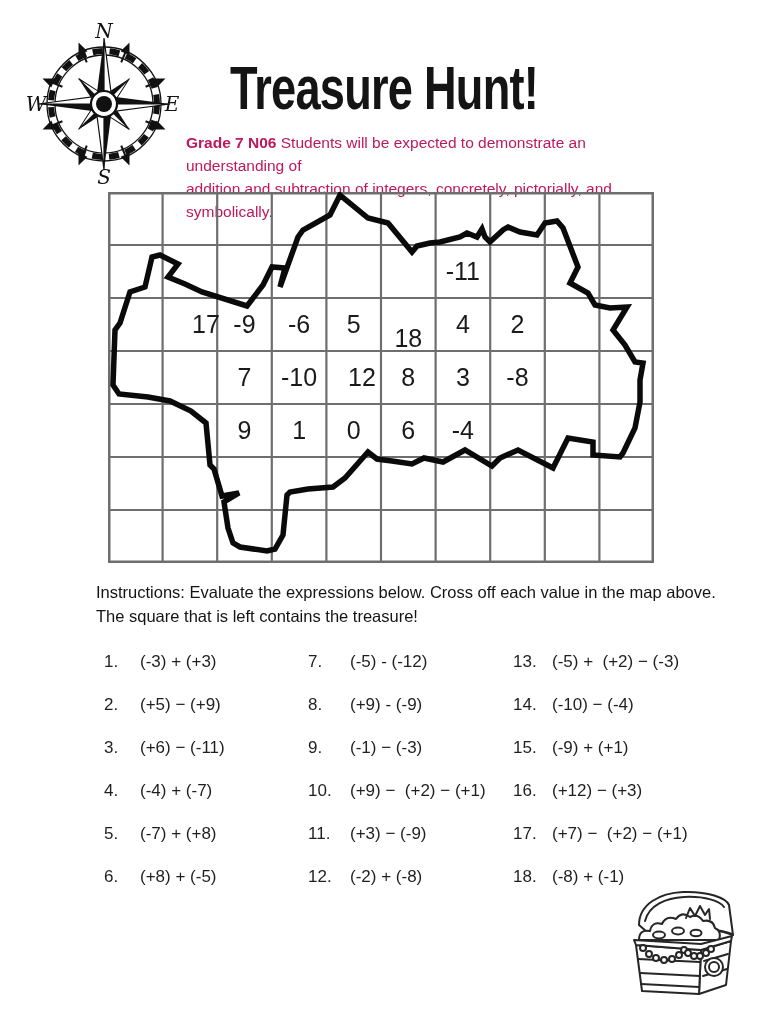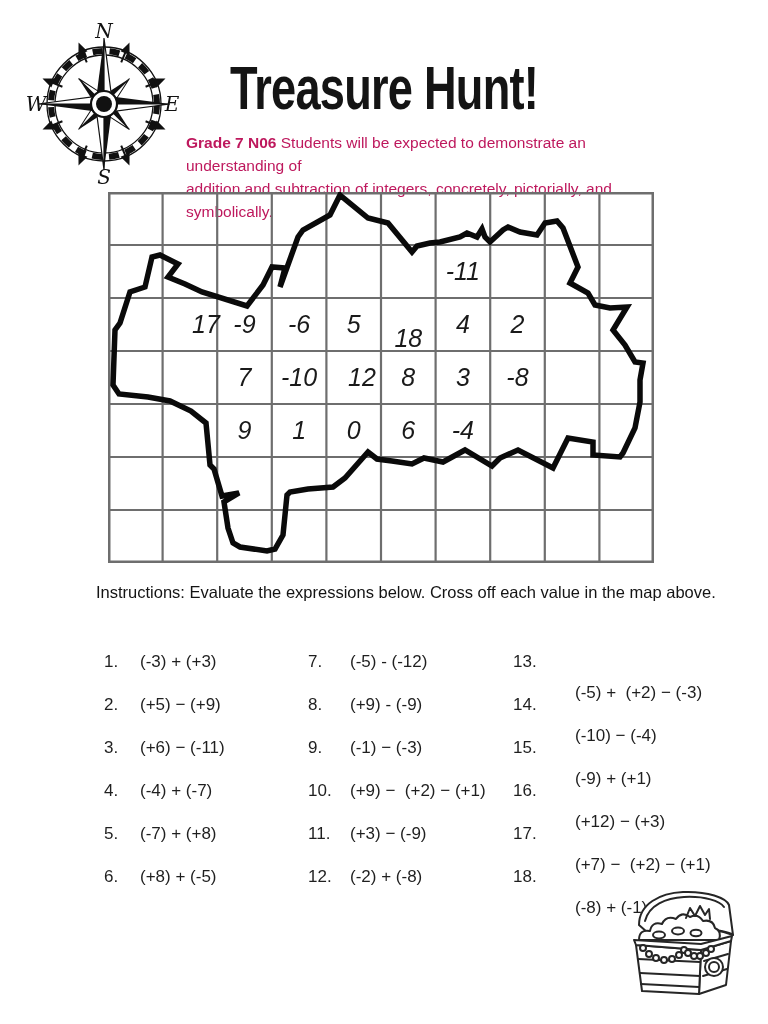--- a/index.html
+++ b/index.html
@@ -11,41 +11,41 @@
     position:absolute;top:58px;left:0;width:100%;text-align:center;
     font-size:61px;font-weight:700;line-height:1;color:#141414;
     transform:scaleX(.74);white-space:nowrap;letter-spacing:-1px;
   }
   .grade{
     position:absolute;left:186px;top:131px;width:470px;
     font-size:15.5px;line-height:23px;color:#be185d;
   }
   .grade .bold{font-weight:700;}
   
-  .map{position:absolute;left:108px;top:192px;width:546px;height:371px;font-style:italic;}
+  .map{position:absolute;left:108px;top:192px;width:546px;height:371px;}
   .map svg{position:absolute;left:0;top:0;}
   .mapnum{
     position:absolute;display:flex;align-items:center;justify-content:center;
     font-size:25px;color:#1a1a1a;
   }
   
   .instructions{
     position:absolute;left:96px;top:581px;width:620px;
     font-size:16.5px;line-height:23.5px;color:#141414;
   }
   .instructions .bold{font-weight:400;}
   
   .problems{position:absolute;left:96px;top:652px;width:620px;height:270px;}
   .pcol{position:absolute;top:0;}
   .pcol1{left:8px;}  .pcol2{left:212px;}  .pcol3{left:417px;}
   .prow{position:relative;height:43px;font-size:17px;color:#1f1f1f;white-space:pre;}
   .pnum{position:absolute;left:0;top:0;}
   .pcol1 .pexpr{position:absolute;left:36px;top:0;}
   .pcol2 .pexpr{position:absolute;left:42px;top:0;}
-  .pcol3 .pexpr{position:absolute;left:62px;top:0;margin-top:31px;}
+  .pcol3 .pexpr{position:absolute;left:39px;top:0;}
   
   .compass{position:absolute;left:26px;top:16px;}
   .chest{position:absolute;left:626px;top:888px;}
   .compass text{font-family:"DejaVu Serif",serif;font-style:italic;font-size:20px;fill:#111;}
 </style>
 </head>
 <body>
 
 <svg class="compass" width="156" height="170" viewBox="0 0 156 170">
   <g transform="translate(78,88)">
@@ -190,20 +190,21 @@
       <div class="mapnum" style="left: 109.2px; top: 212px; width: 54.6px; height: 53px;">9</div>
       <div class="mapnum" style="left: 163.8px; top: 212px; width: 54.6px; height: 53px;">1</div>
       <div class="mapnum" style="left: 218.4px; top: 212px; width: 54.6px; height: 53px;">0</div>
       <div class="mapnum" style="left: 273px; top: 212px; width: 54.6px; height: 53px;">6</div>
       <div class="mapnum" style="left: 327.6px; top: 212px; width: 54.6px; height: 53px;">-4</div>
     </div>
 </div>
 
 <div class="instructions">
   <div><span class="bold">Instructions:</span> <span>Evaluate the expressions below. Cross off each value in the map above.</span></div>
+  <div>The square that is left contains the treasure!</div>
 </div>
 
 <div class="problems">
   <div class="pcol pcol1">
       <div class="prow"><span class="pnum">1.</span><span class="pexpr">(-3) + (+3)</span></div>
       <div class="prow"><span class="pnum">2.</span><span class="pexpr">(+5) − (+9)</span></div>
       <div class="prow"><span class="pnum">3.</span><span class="pexpr">(+6) − (-11)</span></div>
       <div class="prow"><span class="pnum">4.</span><span class="pexpr">(-4) + (-7)</span></div>
       <div class="prow"><span class="pnum">5.</span><span class="pexpr">(-7) + (+8)</span></div>
       <div class="prow"><span class="pnum">6.</span><span class="pexpr">(+8) + (-5)</span></div>

